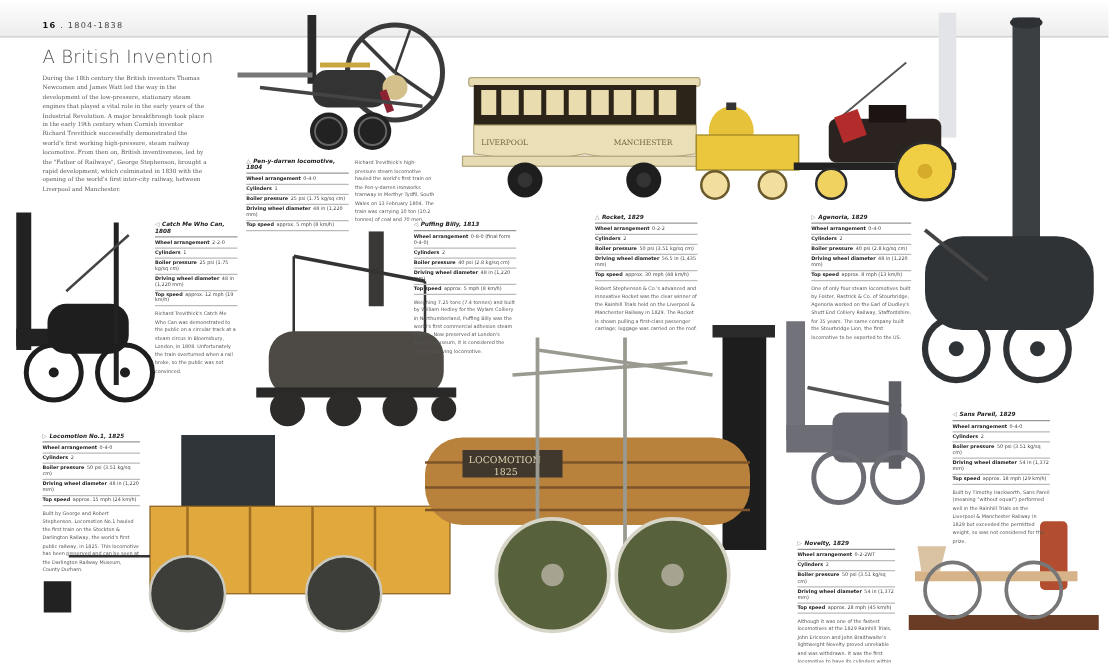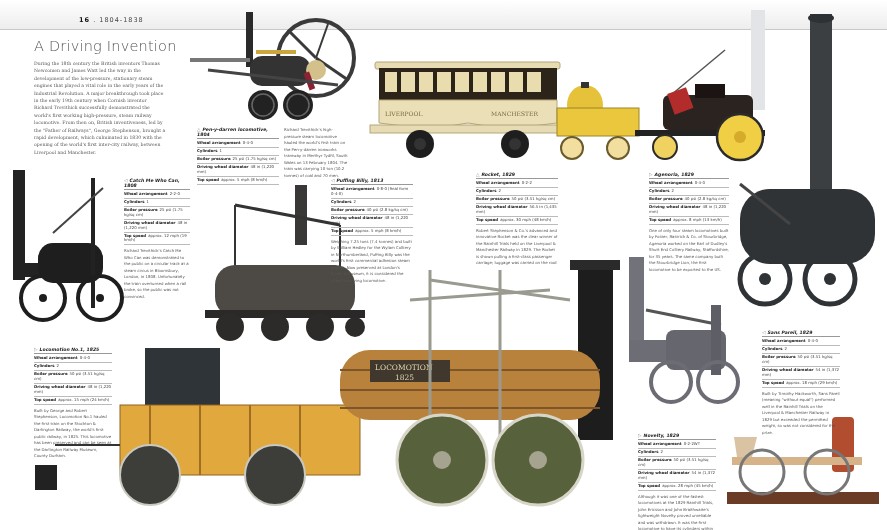--- a/index.html
+++ b/index.html
@@ -1,37 +1,37 @@
 <!DOCTYPE html>
 <html><head>
 <meta charset="utf-8">
 <style>
   * { box-sizing: border-box; margin: 0; padding: 0; }
   body { width: 887px; height: 530px; background: #ffffff; position: relative; overflow: hidden; font-family: "DejaVu Sans", sans-serif; }
   .header-band { position: absolute; left: 0; top: 0; width: 887px; height: 30px; background: linear-gradient(#ffffff, #ededed); border-bottom: 1px solid #c8c8c8; }
-  .folio { position: absolute; left: 34px; top: 16px; font-size: 6.5px; letter-spacing: 1px; color: #444; margin-left: 45px; }
+  .folio { position: absolute; left: 34px; top: 16px; font-size: 6.5px; letter-spacing: 1px; color: #444; }
   .folio b { color: #111; }
   .title { position: absolute; left: 34px; top: 38px; font-family: "DejaVu Sans", sans-serif; font-size: 14.5px; font-weight: 300; color: #555; letter-spacing: 0.2px; }
   .intro { position: absolute; left: 34px; top: 60px; width: 132px; font-family: "DejaVu Serif", serif; font-size: 4.6px; line-height: 7.4px; color: #555; }
   .spec { position: absolute; font-size: 3.9px; color: #444; }
   .spec .name { font-weight: bold; font-style: italic; font-size: 4.6px; color: #222; border-bottom: 0.6px solid #999; padding-bottom: 1px; margin-bottom: 1px; }
   .spec .name .arrow { font-style: normal; color: #888; margin-right: 2px; }
   .spec .row { border-bottom: 0.6px solid #bbb; padding: 1.1px 0; line-height: 4.8px; }
   .spec .row .k { font-weight: bold; color: #222; margin-right: 2px; }
   .spec .desc { margin-top: 3px; font-size: 3.9px; line-height: 6.5px; color: #555; }
   .loco { position: absolute; }
   svg { display: block; }
 </style>
 </head>
 <body>
 
 <div class="header-band"></div>
 <div class="folio"><b>16</b> <span>.</span> <span>1804-1838</span></div>
 
-<h1 class="title">A Driving Invention</h1>
+<h1 class="title">A British Invention</h1>
 <p class="intro">During the 18th century the British inventors Thomas Newcomen and James Watt led the way in the development of the low-pressure, stationary steam engines that played a vital role in the early years of the Industrial Revolution. A major breakthrough took place in the early 19th century when Cornish inventor Richard Trevithick successfully demonstrated the world's first working high-pressure, steam railway locomotive. From then on, British inventiveness, led by the "Father of Railways", George Stephenson, brought a rapid development, which culminated in 1830 with the opening of the world's first inter-city railway, between Liverpool and Manchester.</p>
 
 <div class="loco" style="left:188px;top:10px;">
 <svg width="170" height="115" viewBox="0 0 170 115">
   <rect x="58" y="2" width="7" height="55" fill="#2a2a2a"></rect>
   <circle cx="128" cy="48" r="38" fill="none" stroke="#3a3a3a" stroke-width="4"></circle>
   <line x1="128" y1="48" x2="100" y2="20" stroke="#3a3a3a" stroke-width="3"></line>
   <line x1="128" y1="48" x2="160" y2="70" stroke="#3a3a3a" stroke-width="3"></line>
   <line x1="128" y1="48" x2="140" y2="14" stroke="#3a3a3a" stroke-width="2"></line>
   <rect x="2" y="48" width="60" height="4" fill="#777"></rect>

